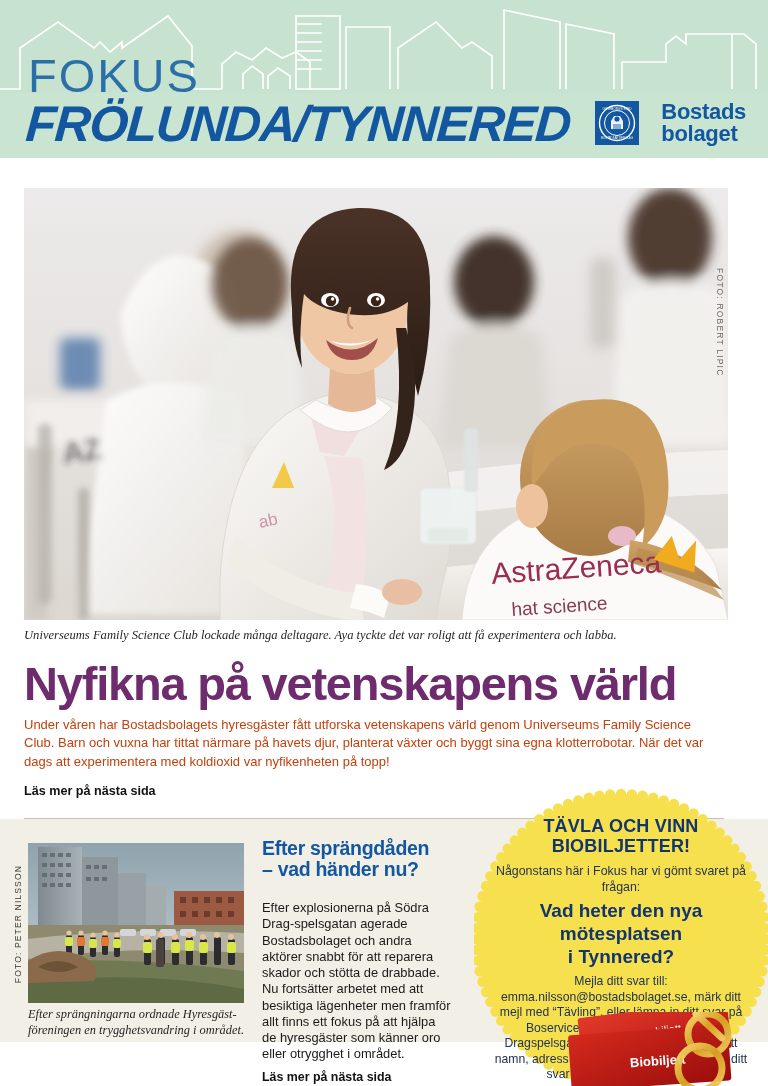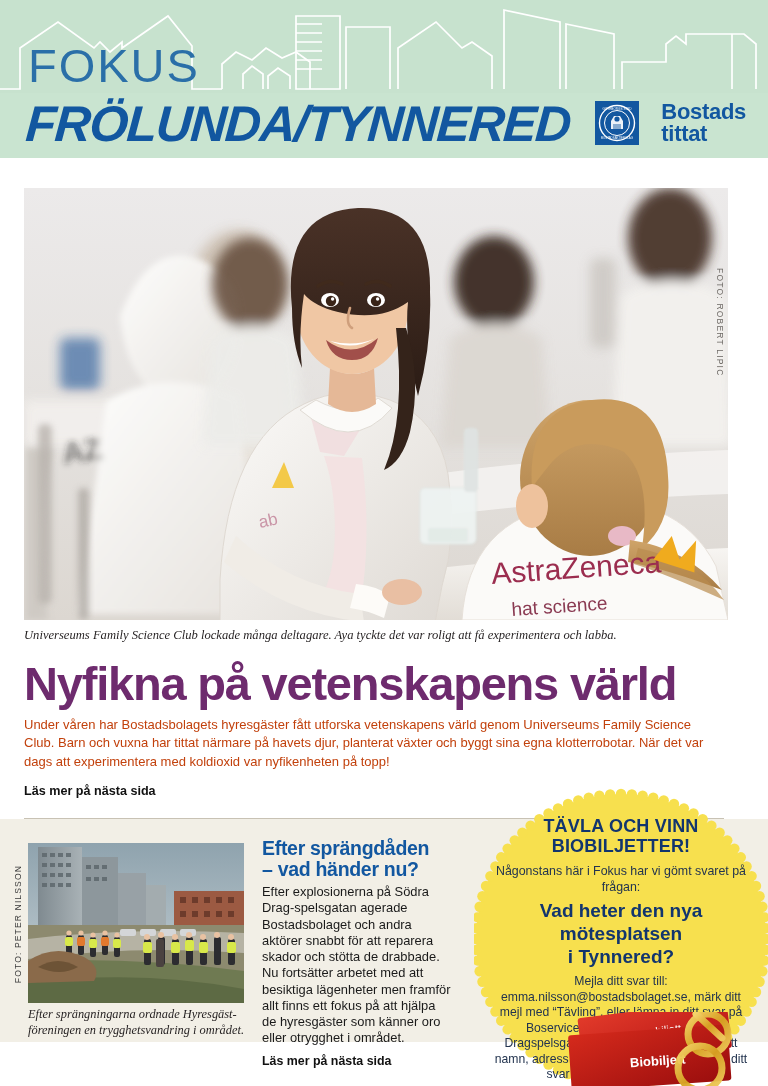--- a/index.html
+++ b/index.html
@@ -10,21 +10,21 @@
     overflow: hidden;
   }
   .page { position: relative; width: 768px; height: 1086px; background:#fff; overflow:hidden; }
 
   
   .masthead { position: relative; width: 768px; height: 158px; background: #c7e2ce; overflow: hidden; }
   .masthead-upper { position:absolute; left:0; top:0; width:768px; height:93px; background:#c7e2ce; }
   .masthead-lower { position:absolute; left:0; top:93px; width:768px; height:65px; background:#c9e4d0; }
   .skyline { position:absolute; left:0; top:0; width:768px; height:93px; }
   .fokus {
-    position:absolute; left:28px; top:42px;
+    position:absolute; left:28px; top:52px;
     font-size:47px; letter-spacing:2px; font-weight:400;
     color:#2a6fa8; line-height:1;
   }
   .bigtitle {
     position:absolute; left:26px; top:99px;
     font-size:50px; font-weight:bold; font-style:italic;
     color:#1257a0; letter-spacing:-1.5px; line-height:1;
     transform: skewX(-4deg);
   }
   .logo-wrap { position:absolute; right:22px; top:101px; display:flex; align-items:center; gap:22px; }
@@ -81,21 +81,21 @@
   }
   .lowphoto-caption {
     position:absolute; left:28px; top:1007px; width:220px;
     font-family:"Liberation Serif", serif; font-style:italic;
     font-size:12.4px; line-height:1.26; color:#231f20;
   }
 
   .col2 { position:absolute; left:262px; top:838px; width:190px; }
   .col2 h2 {
     font-size:19.5px; font-weight:bold; color:#1257a0; line-height:1.08;
-    letter-spacing:-0.3px; margin-bottom:4px;
+    letter-spacing:-0.3px; margin-bottom:20px;
   }
   .col2 p { font-size:12.9px; line-height:1.26; color:#1a1a1a; }
   .col2 .more { font-size:12.4px; font-weight:bold; color:#111; margin-top:7px; }
 
   
   .burst { position:absolute; left:474px; top:788px; width:294px; height:298px; }
   .burst svg { position:absolute; inset:0; }
   .burst-content {
     position:absolute; left:18px; top:28px; width:258px;
     text-align:center; color:#1b3a6b;
@@ -143,21 +143,21 @@
           <circle cx="19" cy="19" r="12.5" fill="none" stroke="#ffffff" stroke-width="1"></circle>
           <path d="M13,25 L13,17 L16,12 L22,12 L25,17 L25,25 Z" fill="#ffffff" opacity="0.92"></path>
           <circle cx="19" cy="15" r="2.6" fill="#1257a0"></circle>
           <path d="M15,25 L15,20 L23,20 L23,25 Z" fill="#1257a0" opacity="0.45"></path>
           <text x="19" y="5.6" text-anchor="middle" font-size="3.1" fill="#ffffff" font-family="Liberation Sans, sans-serif">GÖTEBORGS STAD</text>
           <text x="19" y="35.2" text-anchor="middle" font-size="2.9" fill="#ffffff" font-family="Liberation Sans, sans-serif">BOSTADSAKTIEBOLAG</text>
         </svg>
       </div>
       <div class="logo-text">
         <div>Bostads</div>
-        <div>tittat</div>
+        <div>bolaget</div>
       </div>
     </div>
   </div>
 
 
   <div class="hero">
     <svg width="704" height="432" viewBox="0 0 704 432">
       <defs>
         <linearGradient id="bgwall" x1="0" y1="0" x2="0" y2="1">
           <stop offset="0" stop-color="#eceaea"></stop>

